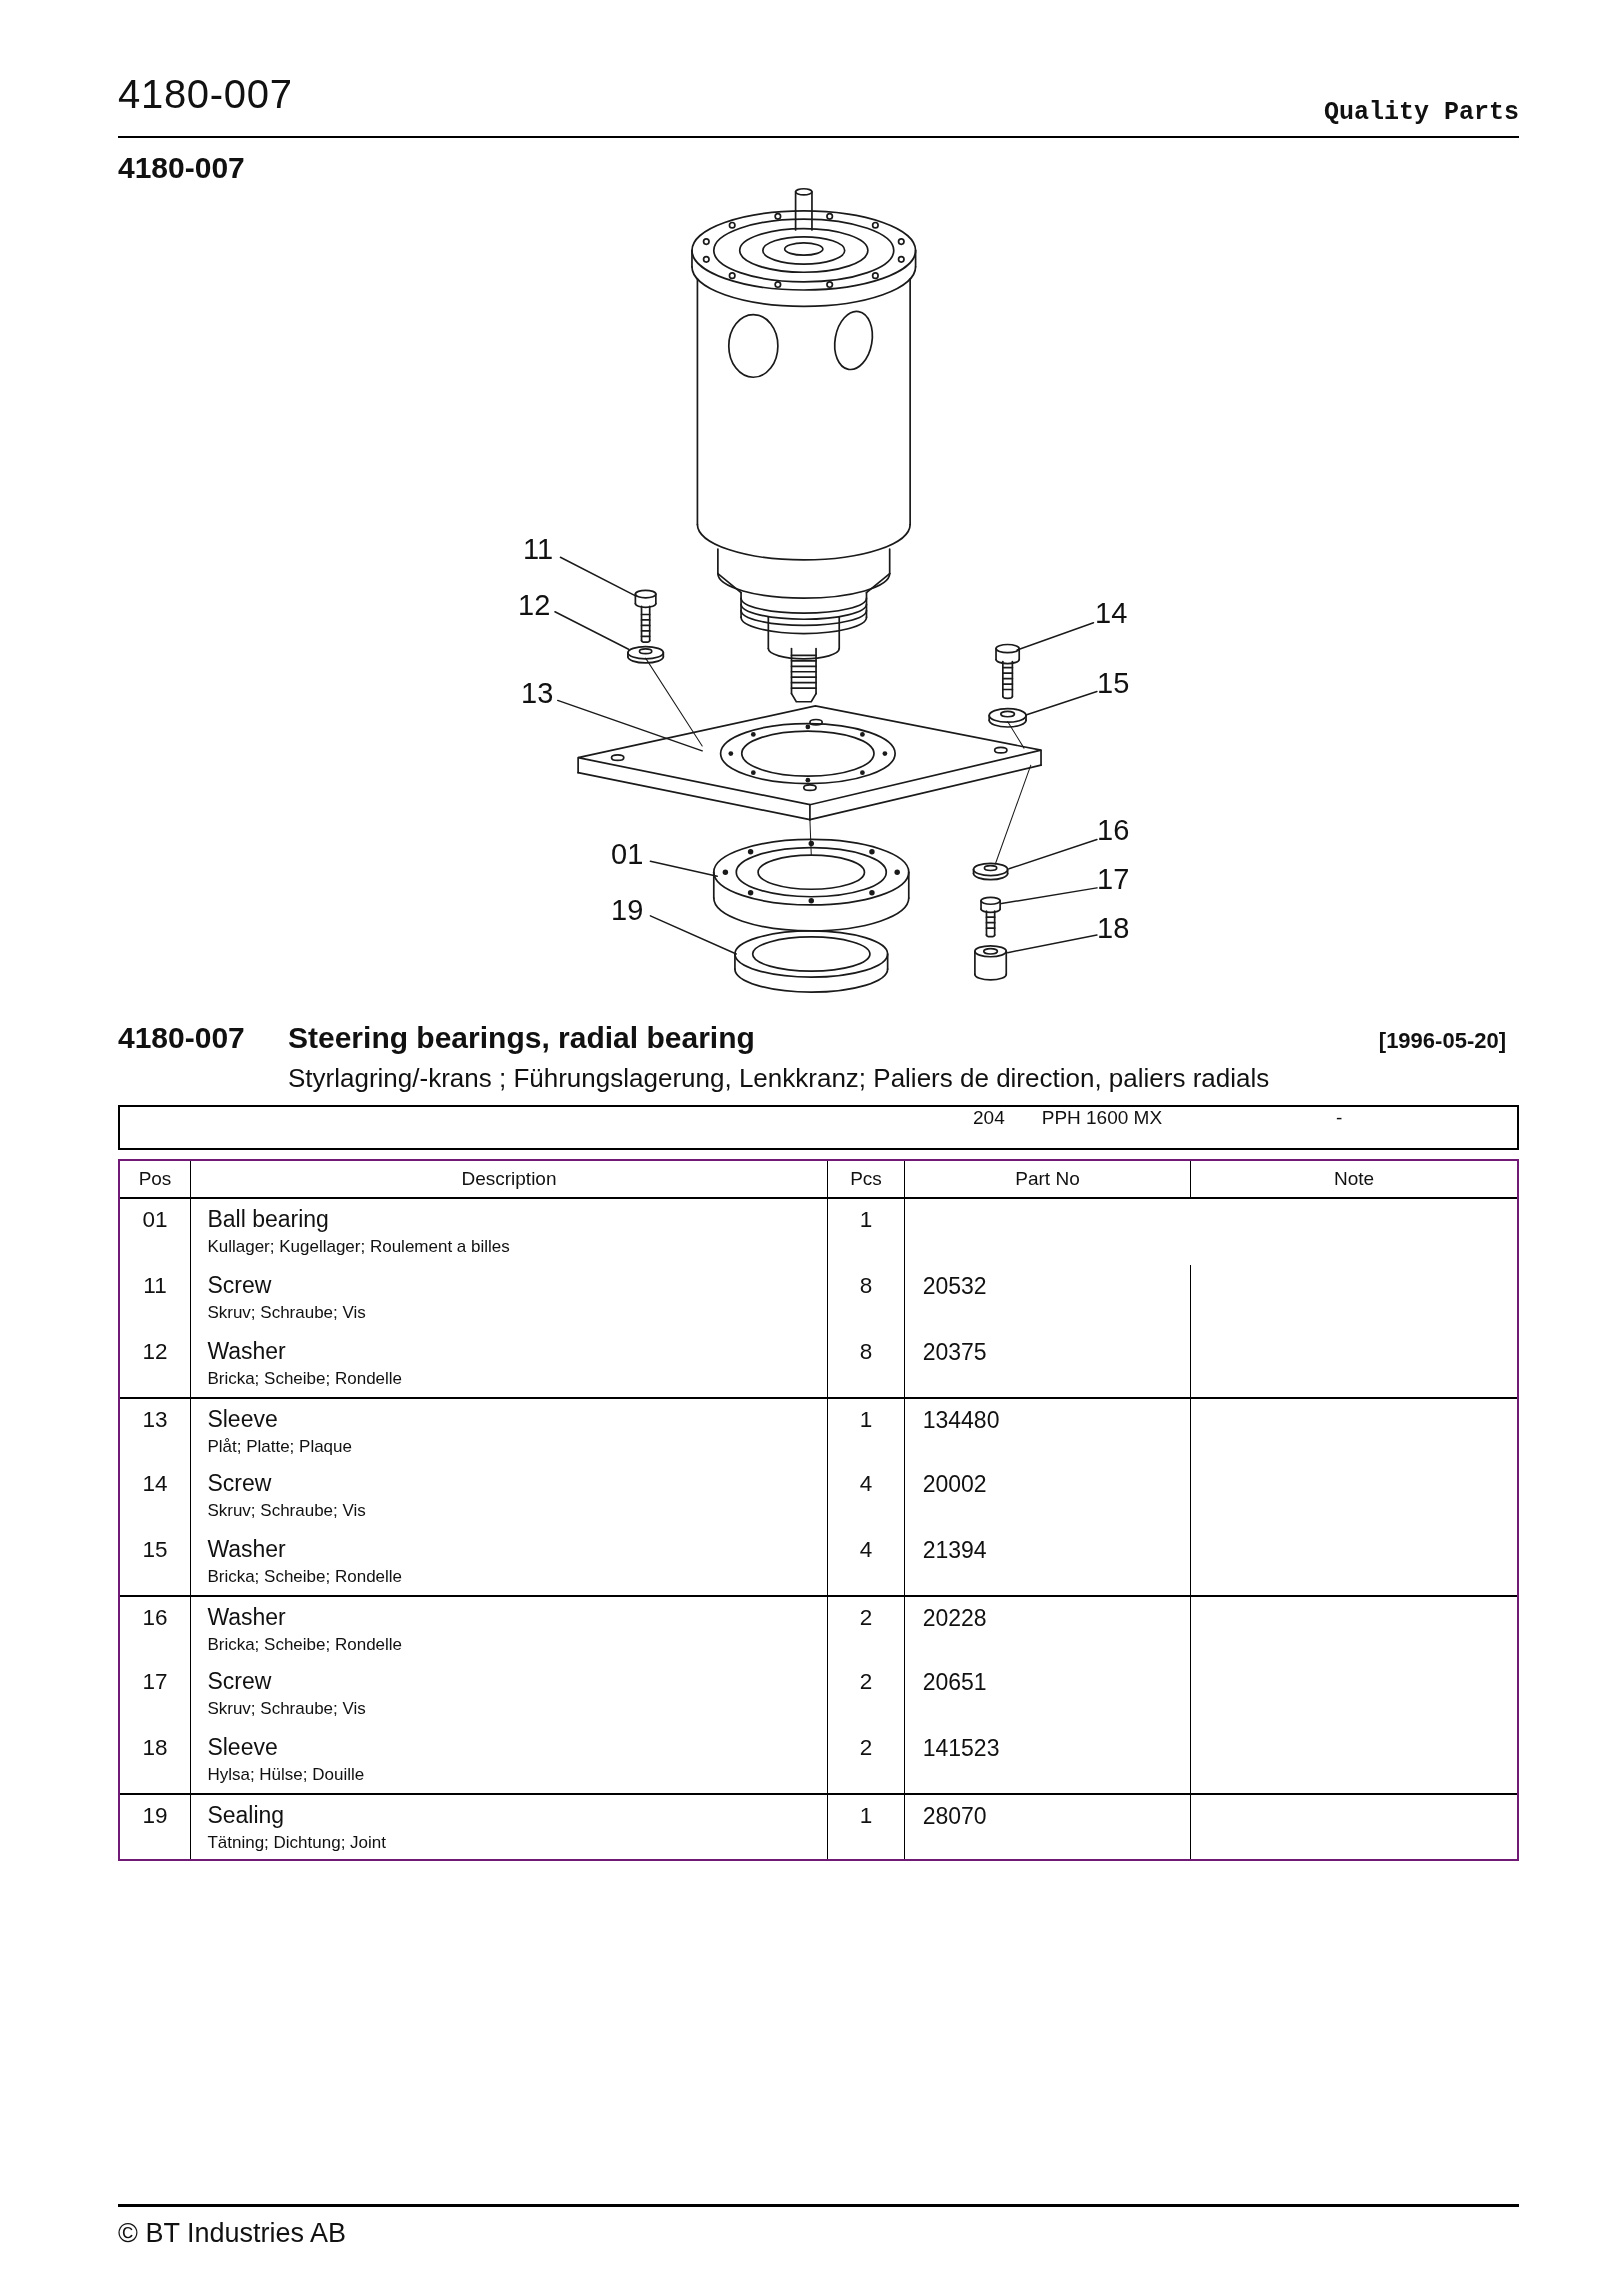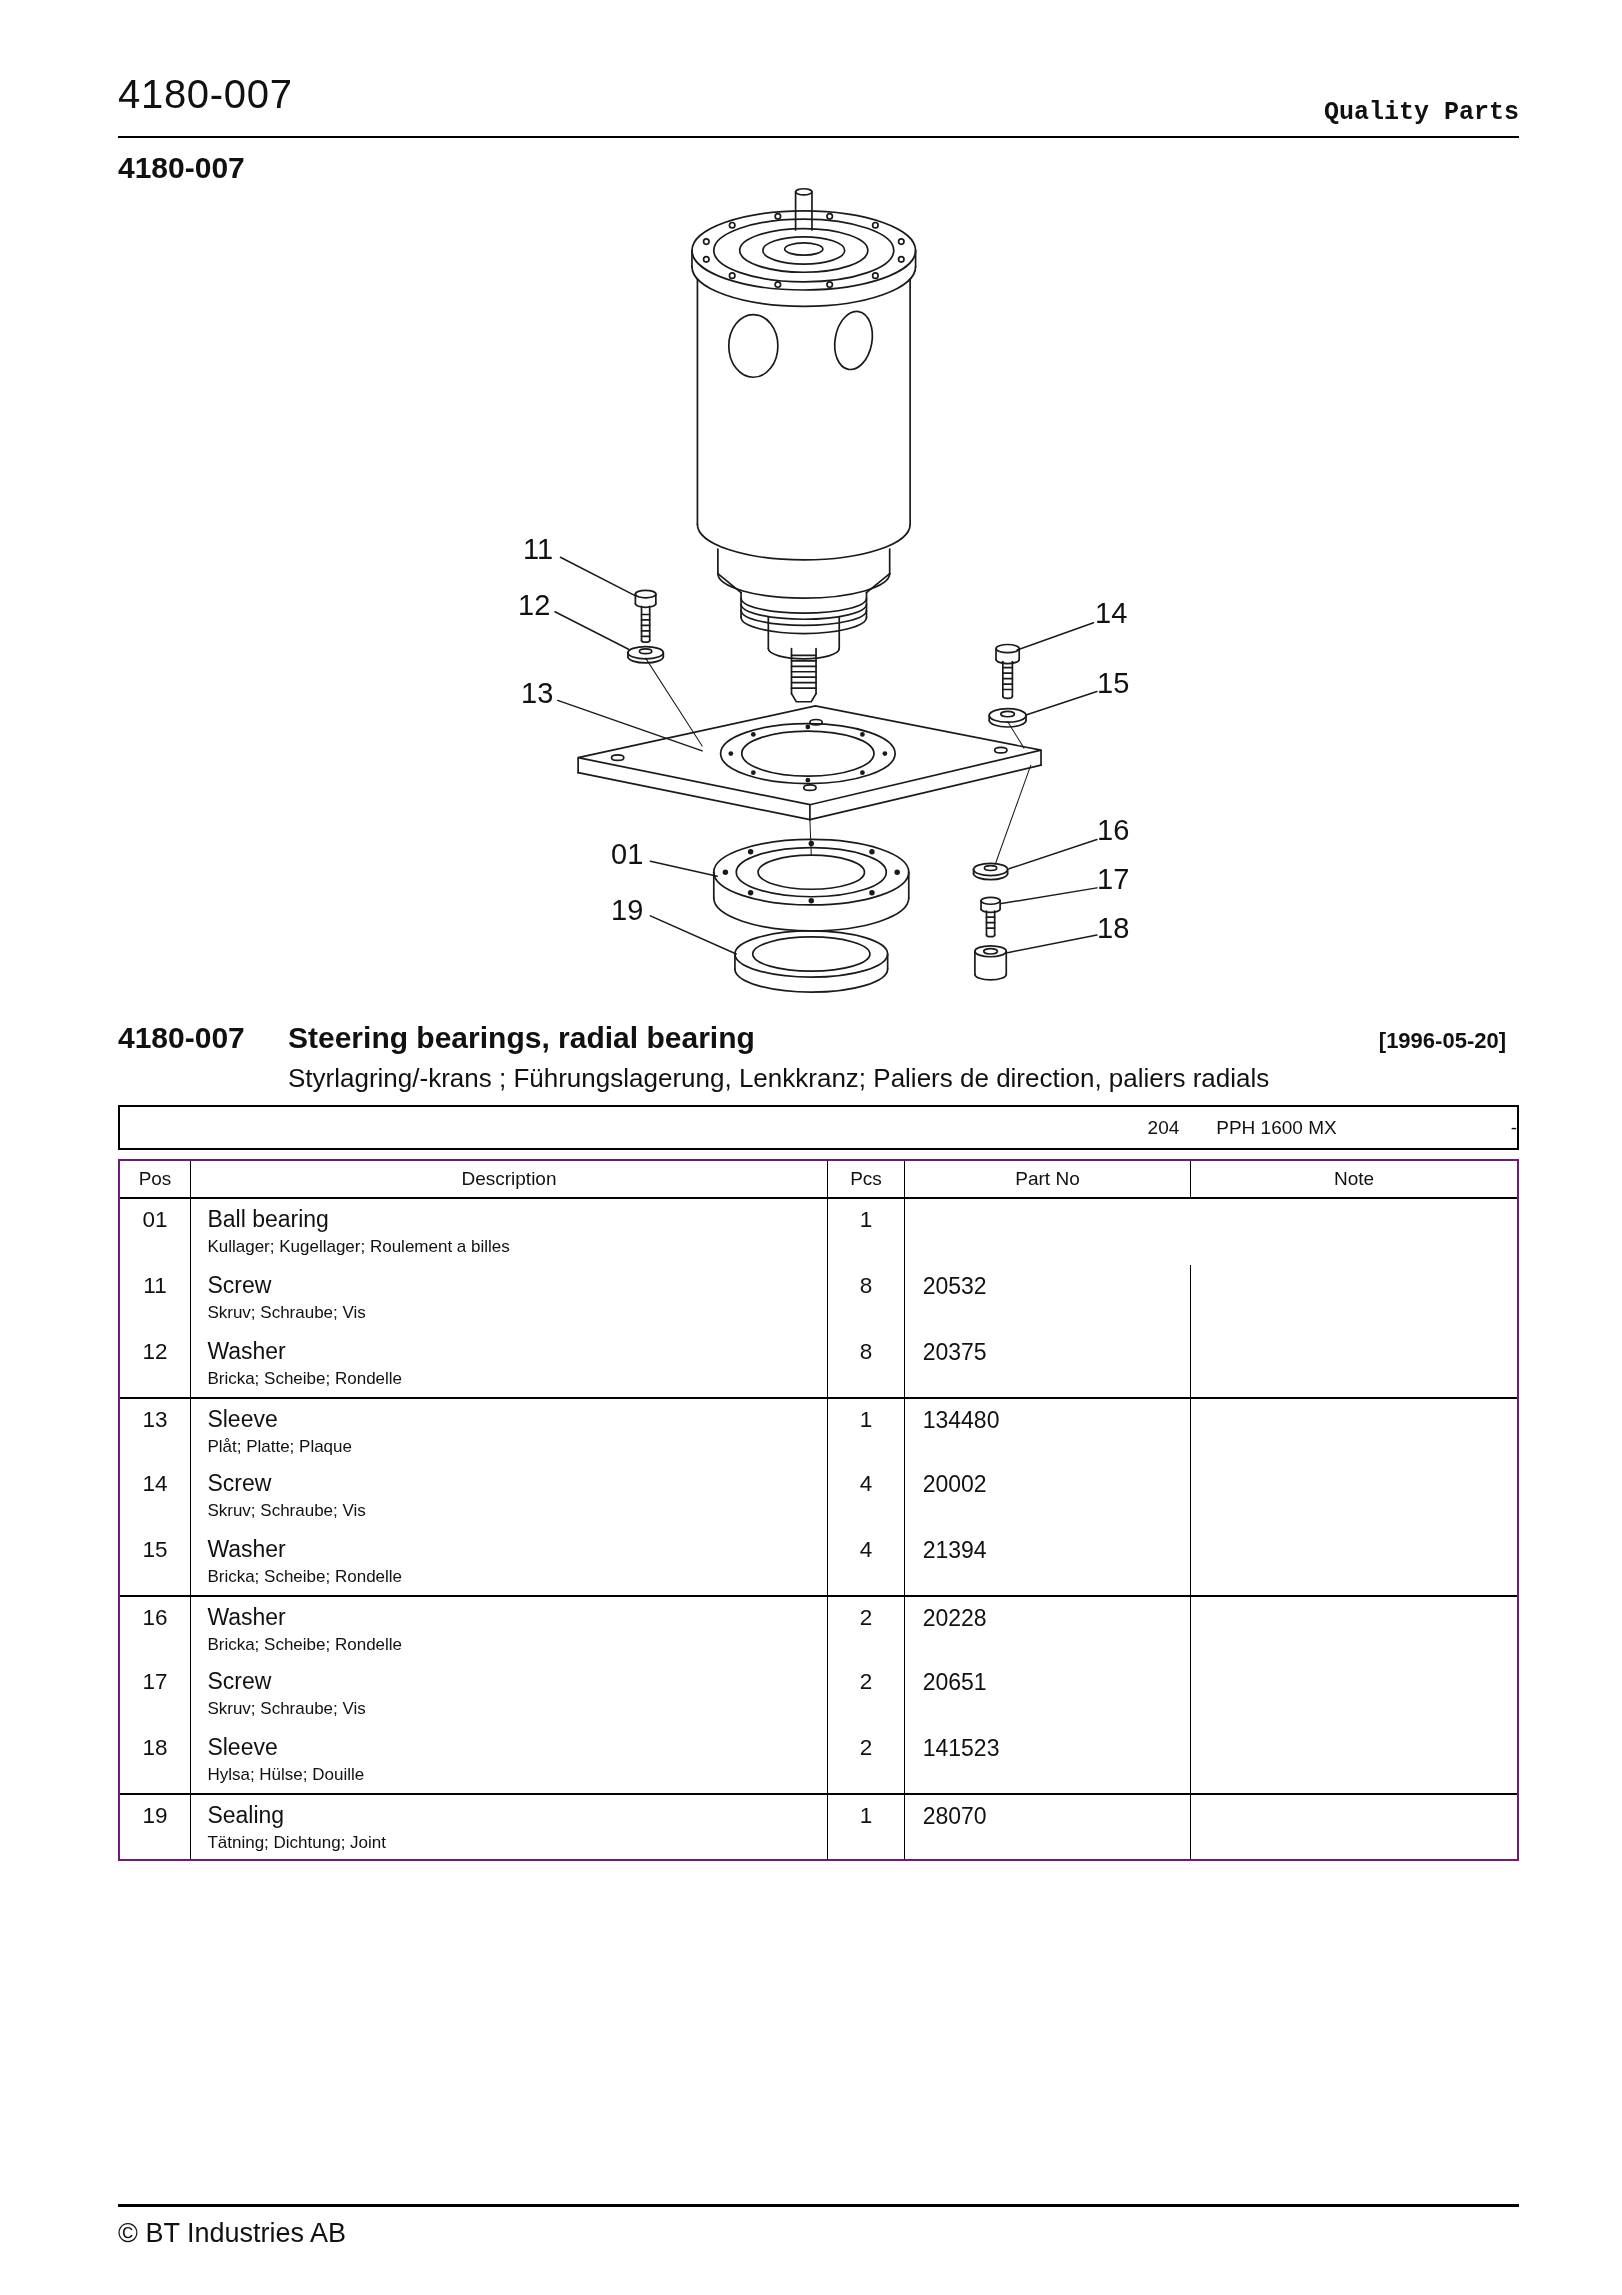--- a/index.html
+++ b/index.html
@@ -37,21 +37,21 @@
     position: absolute; font-size: 29px; font-weight: 400; color: #111;
   }
   
   .sec-code  { position: absolute; left: 118px; top: 1021px; font-size: 30px; font-weight: 700; }
   .sec-title { position: absolute; left: 288px; top: 1021px; font-size: 30px; font-weight: 700; }
   .sec-date  { position: absolute; right: 116px; top: 1028px; font-size: 22px; font-weight: 700; text-align: right; }
   .sec-subtitle { position: absolute; left: 288px; top: 1063px; font-size: 26px; font-weight: 400; }
   
   .model-row {
     position: absolute; left: 118px; top: 1105px; width: 1401px; height: 45px;
-    border: 2px solid #000; display: flex; align-items: flex-end; flex-direction: column;
+    border: 2px solid #000; display: flex; align-items: flex-start;
   }
   .model-left { width: 838px; border-right: 1.4px solid #000; }
   .model-right { flex: 1; display: flex; align-items: center; font-size: 19px; }
   .model-num   { margin-left: 15px; }
   .model-name  { margin-left: 37px; }
   .model-dash  { margin-left: 174px; }
 
   .parts-table {
     position: absolute; left: 118px; top: 1159px; width: 1401px;
     border: 2px solid #701a75;

